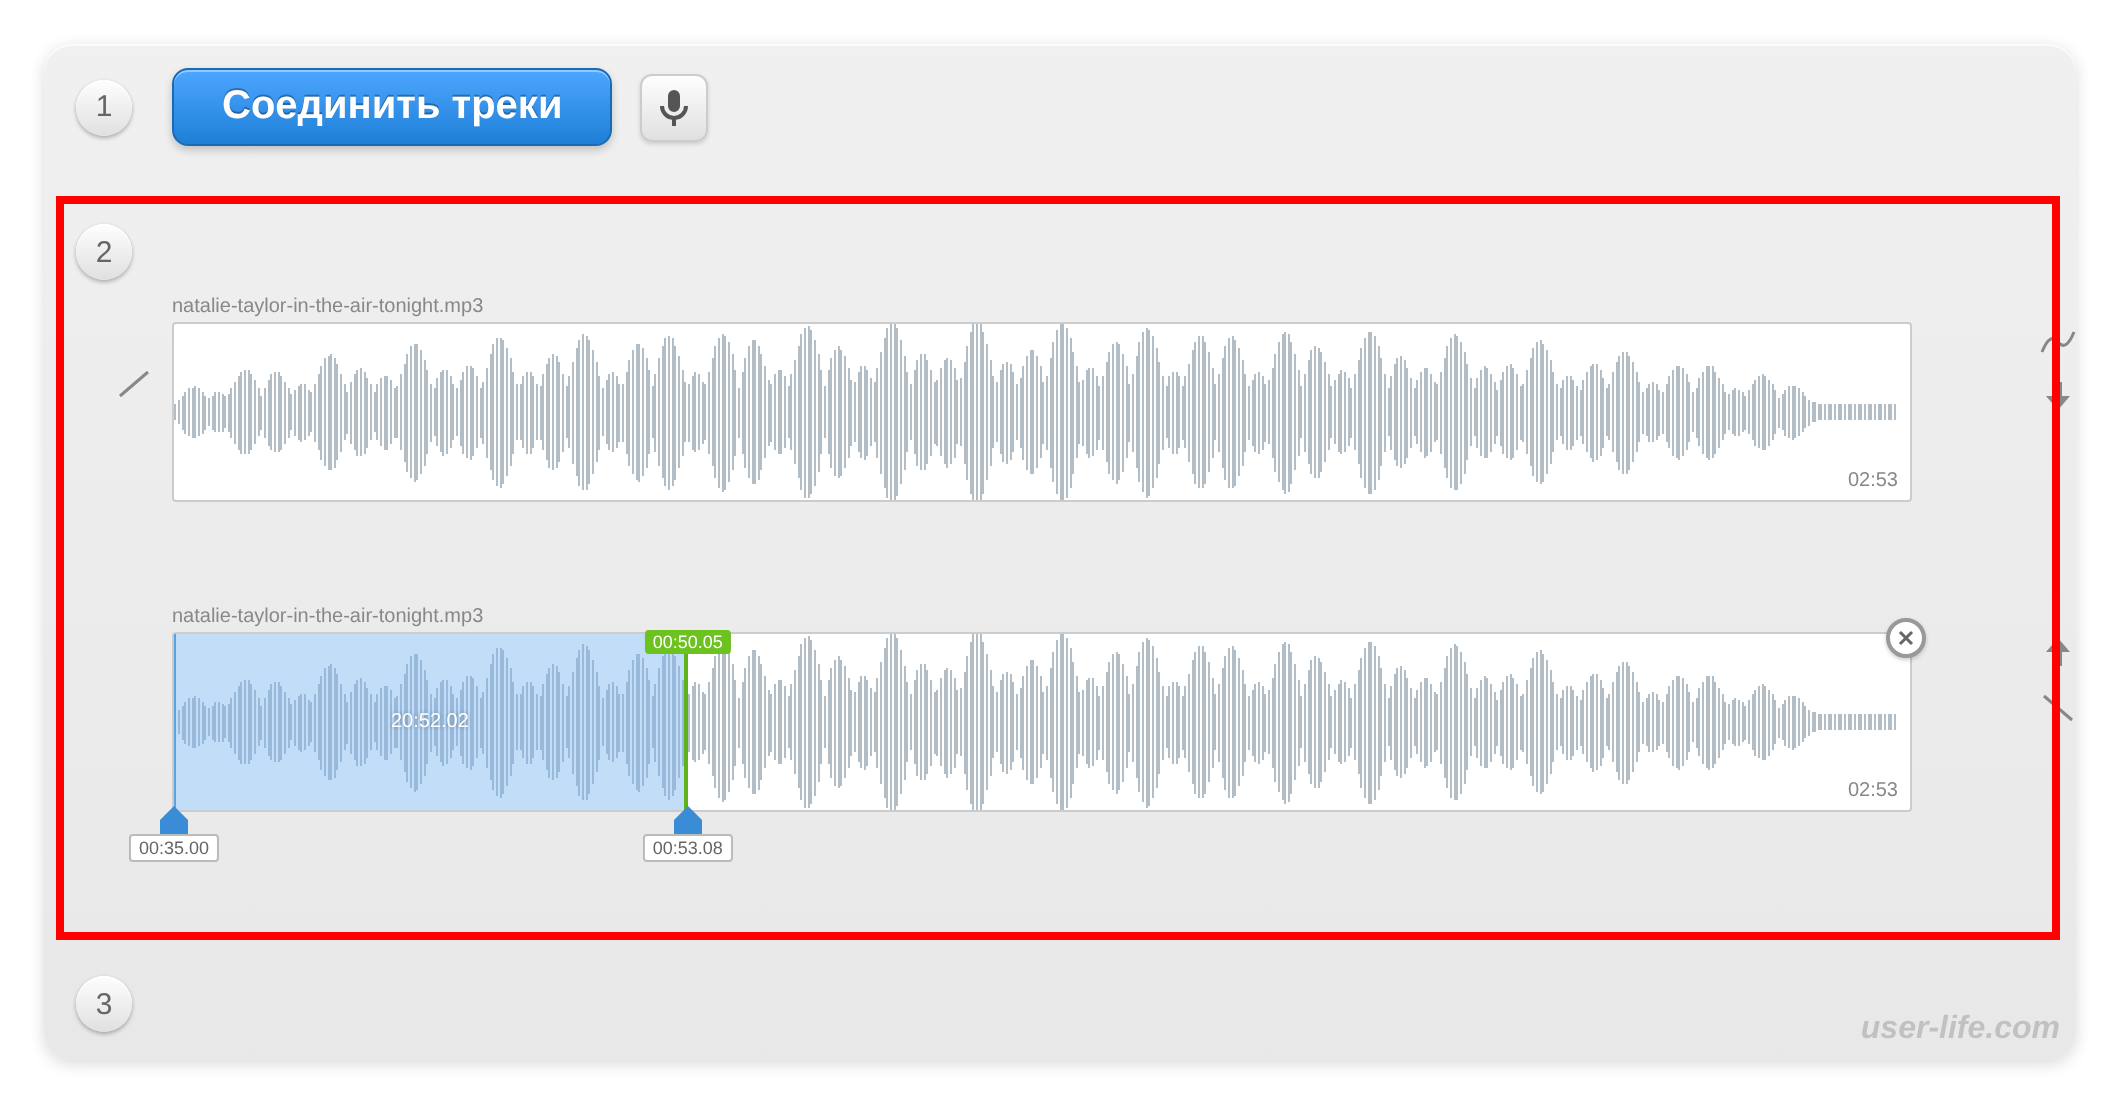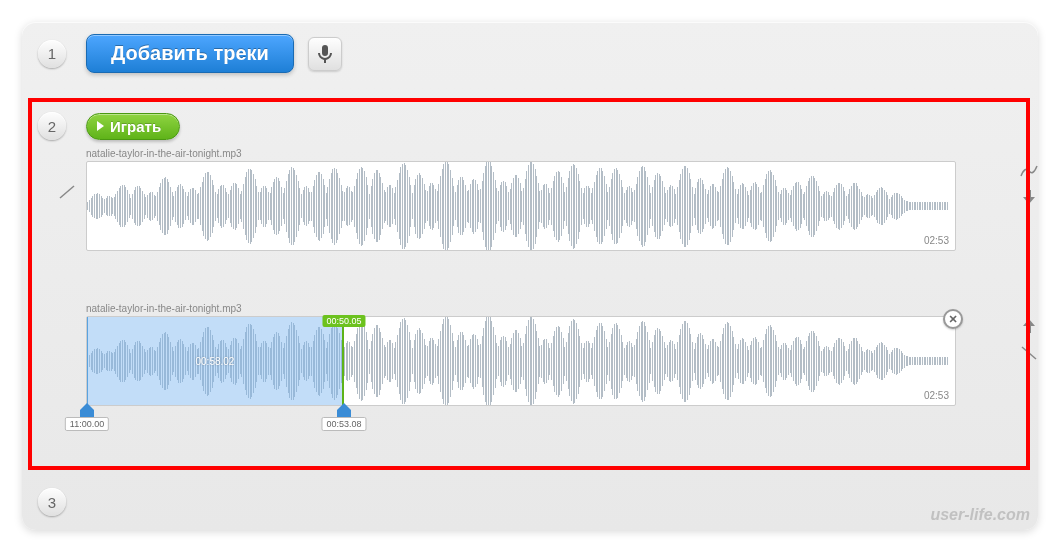--- a/index.html
+++ b/index.html
@@ -34,35 +34,31 @@
 .step3 { position: absolute; left: 16px; bottom: 14px; display: flex; align-items: center; }
 .watermark { position: absolute; right: 8px; bottom: 6px; font-size: 16px; font-weight: bold; font-style: italic; color: rgba(120,120,120,0.35); }
 </style>
 </head>
 <body>
 
 <div class="container">
 
   <div class="step-row">
     <div class="step-num">1</div>
-    <button class="btn-blue">Добавить треки</button>
+    <button class="btn-blue">Соединить треки</button>
     <button class="btn-mic">
       <svg width="14" height="18" viewBox="0 0 14 18">
           <path fill="#555" d="M7 11a3 3 0 0 0 3-3V3a3 3 0 0 0-6 0v5a3 3 0 0 0 3 3zm5-3a5 5 0 0 1-10 0H0a7 7 0 0 0 6 6.9V18h2v-3.1A7 7 0 0 0 14 8h-2z"></path>
         </svg>
     </button>
   </div>
 
   <div class="section2">
     <div class="section2-head">
       <div class="step-num">2</div>
-      <button class="btn-green">
-        <span class="tri"></span>
-        <span>Играть</span>
-      </button>
     </div>
 
     <div class="track-area">
       <div class="track-filename">natalie-taylor-in-the-air-tonight.mp3</div>
       <div class="side-left">
         <svg width="18" height="18" viewBox="0 0 18 18">
             <path d="M2 14 L16 2" stroke="#888" stroke-width="1.5" fill="none"></path>
           </svg>
       </div>
       <div class="track-box">
@@ -1120,35 +1116,35 @@
               <span style="height:8px"></span>
               <span style="height:8px"></span>
               <span style="height:8px"></span>
               <span style="height:8px"></span>
               <span style="height:8px"></span>
               <span style="height:8px"></span>
               <span style="height:8px"></span>
               <span style="height:8px"></span>
             </div>
           <div class="seg blue" id="seg2" style="left: 0%; width: 29.6%;">
-            <span class="marker-text" id="mt2" style="left:50%">00:58.02</span>
+            <span class="marker-text" id="mt2" style="left:50%">20:52.02</span>
           </div>
         </div>
         <span class="marker-label" id="mlab2" style="left: 29.6%;">00:50.05</span>
         <div class="handle" id="h1" style="left: calc(0% - 7px);">
           <svg width="14" height="14" viewBox="0 0 14 14">
               <path fill="#3a8cd6" d="M7 0 L14 7v7H0V7z"></path>
             </svg>
         </div>
         <div class="handle" id="h2" style="left: calc(29.6% - 7px);">
           <svg width="14" height="14" viewBox="0 0 14 14">
               <path fill="#3a8cd6" d="M7 0 L14 7v7H0V7z"></path>
             </svg>
         </div>
-        <span class="handle-label" id="hl1" style="left: 0%;">11:00.00</span>
+        <span class="handle-label" id="hl1" style="left: 0%;">00:35.00</span>
         <span class="handle-label" id="hl2" style="left: 29.6%;">00:53.08</span>
         <span class="duration">02:53</span>
         <div class="close-btn">✕</div>
       </div>
       <div class="side-right">
         <span><svg width="14" height="14" viewBox="0 0 14 14">
               <path fill="#888" d="M7 0 L13 7H9v7H5V7H1z"></path>
             </svg></span>
         <span><svg width="18" height="18" viewBox="0 0 18 18">
               <path d="M2 2 L16 14" stroke="#888" stroke-width="1.5" fill="none"></path>

